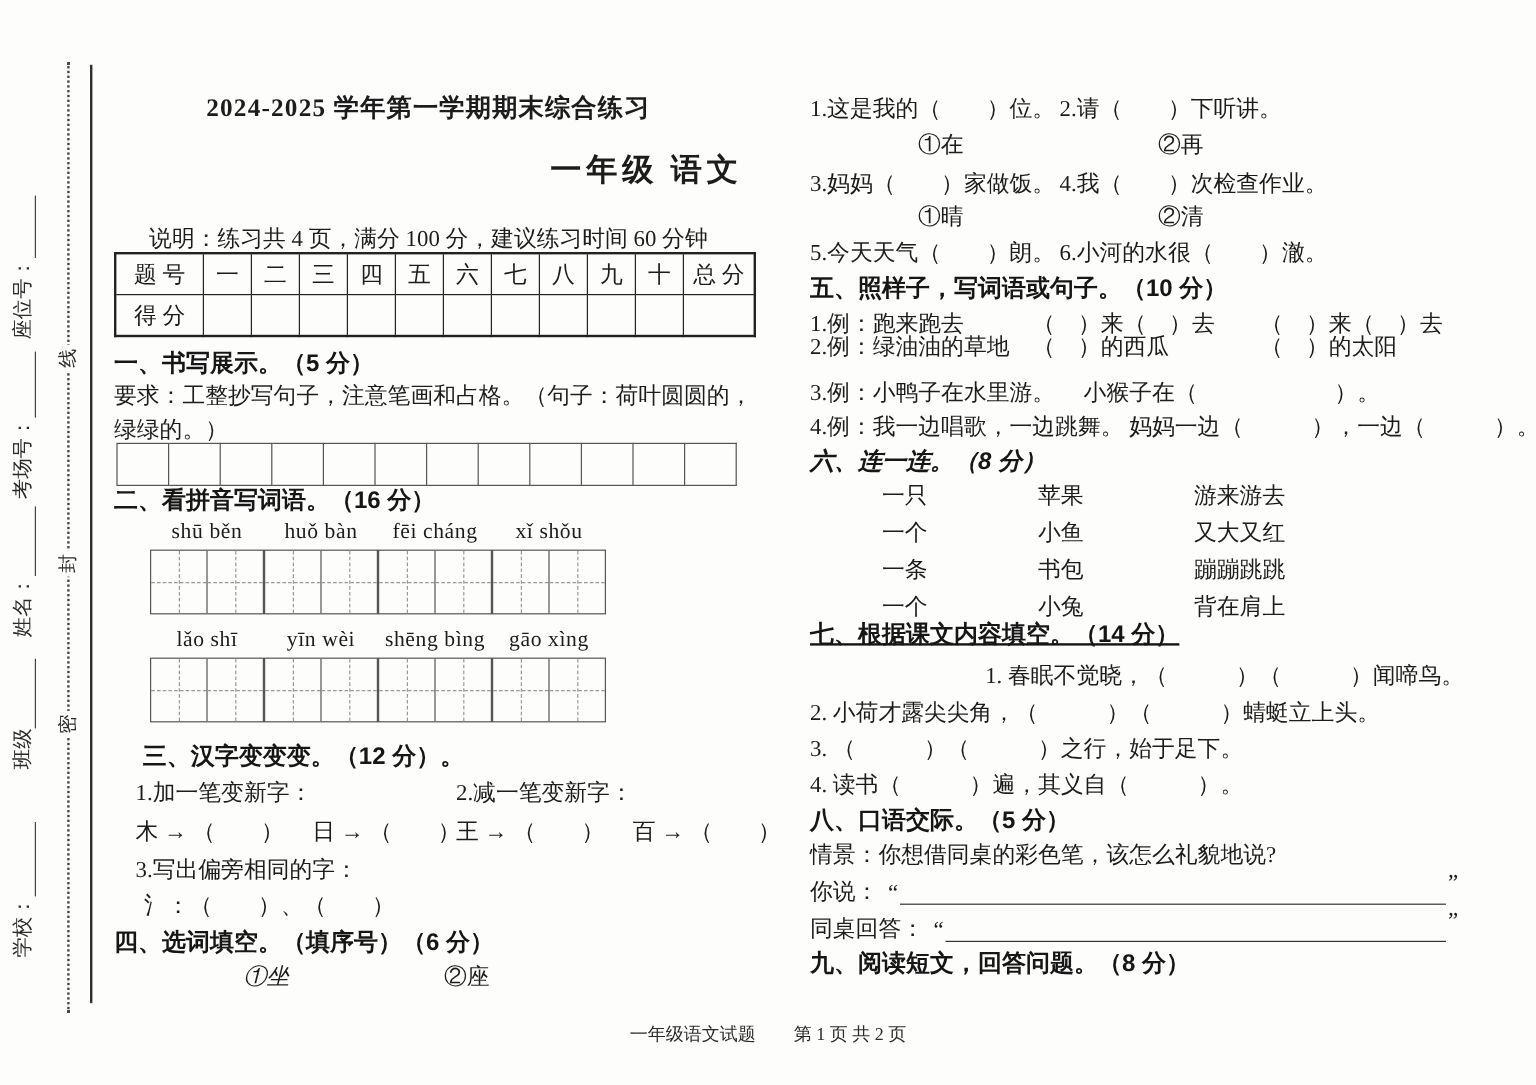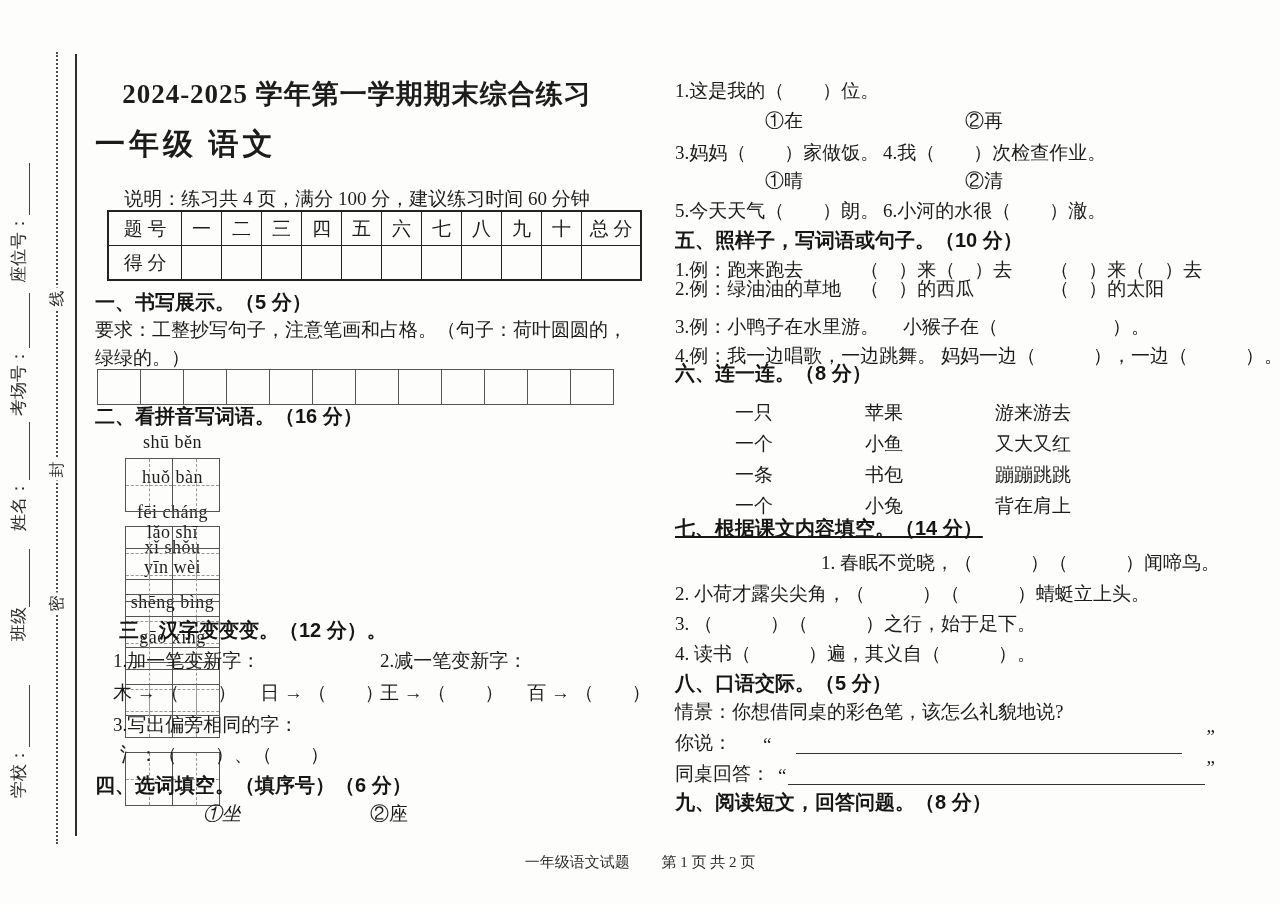--- a/index.html
+++ b/index.html
@@ -23,39 +23,39 @@
   .seal-solid { position:absolute; left:75px; top:54px; height:782px; width:0; border-left:2px solid #2e2e2e; }
 
   
   .abs { position:absolute; }
   .heading { font-family:"Liberation Sans", sans-serif; font-weight:bold; font-size:20px; color:#161616; white-space:nowrap; }
   .body-line { font-size:19px; white-space:nowrap; }
   .col-l { left:95px; width:524px; }
   .col-r { left:675px; width:545px; }
 
   
-  .title1 { left:95px; top:76px; width:524px; text-align:center; font-size:27px; font-weight:bold; letter-spacing:1px; white-space:nowrap; }
-  .title2 { left:95px; top:124px; width:524px; text-align:left; font-size:30px; font-weight:bold; letter-spacing:4px; white-space:nowrap; }
+  .title1 { left:95px; top:76px; width:524px; text-align:center; font-size:21px; font-weight:bold; letter-spacing:1px; white-space:nowrap; }
+  .title2 { left:95px; top:124px; width:524px; text-align:right; font-size:26px; font-weight:bold; letter-spacing:4px; white-space:nowrap; }
   .note   { left:95px; top:186px; width:524px; text-align:center; font-size:19px; white-space:nowrap; }
 
   
-  .score-table { left:95px; top:210px;margin-left:12px; }
+  .score-table { left:95px; top:210px; }
   .score-table table { border-collapse:collapse; border:2px solid #222; }
   .score-table td { border:1px solid #222; height:33px; text-align:center; font-size:19px; padding:0; }
   .score-table .c-first { width:72px; }
   .score-table .c-num { width:39px; }
   .score-table .c-last { width:58px; }
 
   
   .wgrid { left:97px; top:369px; display:flex; }
   .wcell { width:42px; height:34px; border:1px solid #555; border-left:none; background:transparent; }
   .wcell:first-child { border-left:1px solid #555; }
 
   
-  .pinyin-row { display:flex; gap:14px; padding-left:30px;flex-direction:column; }
+  .pinyin-row { display:flex; gap:0; padding-left:30px; }
   .pinyin-word { width:95px; text-align:center; font-size:18px; letter-spacing:0.5px; white-space:nowrap; }
   .pgrid { display:flex; border:1px solid #555; width:95px; height:54px; box-sizing:border-box; }
   .tcell { position:relative; flex:1; }
   .tcell + .tcell { border-left:1px solid #555; }
   .tcell::before { content:""; position:absolute; left:50%; top:0; bottom:0; border-left:1px dashed #999; }
   .tcell::after  { content:""; position:absolute; top:50%; left:0; right:0; border-top:1px dashed #999; }
 
   
   .pair { display:flex; }
   .pair .c1 { width:208px; white-space:nowrap; }
@@ -238,20 +238,21 @@
   <div class="abs body-line col-l" style="top:742px; padding-left:25px;">氵：（　　）、（　　）</div>
 
   <div class="abs heading col-l" style="top:772px;">四、选词填空。（填序号）（6 分）</div>
   <div class="abs opt-row s4-opts body-line col-l" style="top:801px;">
     <span class="o1">①坐</span>
     <span class="o2">②座</span>
   </div>
 
   <div class="abs pair body-line col-r" style="top:78px;">
     <span class="c1">1.这是我的（　　）位。</span>
+    <span class="c2">2.请（　　）下听讲。</span>
   </div>
   <div class="abs opt-row body-line col-r" style="top:108px;align-items:flex-end;">
     <span class="o1">①在</span>
     <span class="o2">②再</span>
   </div>
   <div class="abs pair body-line col-r" style="top:140px;">
     <span class="c1">3.妈妈（　　）家做饭。</span>
     <span class="c2">4.我（　　）次检查作业。</span>
   </div>
   <div class="abs opt-row body-line col-r" style="top:168px;">
@@ -262,21 +263,21 @@
     <span class="c1">5.今天天气（　　）朗。</span>
     <span class="c2">6.小河的水很（　　）澈。</span>
   </div>
 
   <div class="abs heading col-r" style="top:227px;">五、照样子，写词语或句子。（10 分）</div>
   <div class="abs body-line col-r" style="top:257px;">1.例：跑来跑去　　　（　）来（　）去　　（　）来（　）去</div>
   <div class="abs body-line col-r" style="top:276px;">2.例：绿油油的草地　（　）的西瓜　　　　（　）的太阳</div>
   <div class="abs body-line col-r" style="top:314px;">3.例：小鸭子在水里游。　 小猴子在（　　　　　　）。</div>
   <div class="abs body-line col-r" style="top:343px;">4.例：我一边唱歌，一边跳舞。 妈妈一边（　　　），一边（　　　）。</div>
 
-  <div class="abs heading col-r" style="top:360px;">六、连一连。（8 分）</div>
+  <div class="abs heading col-r" style="top:371px;font-style:italic;">六、连一连。（8 分）</div>
   <div class="abs link-row col-r" style="top:400px;">
     <span class="la">一只</span>
     <span class="lb">苹果</span>
     <span class="lc">游来游去</span>
   </div>
   <div class="abs link-row col-r" style="top:431px;">
     <span class="la">一个</span>
     <span class="lb">小鱼</span>
     <span class="lc">又大又红</span>
   </div>
@@ -292,21 +293,21 @@
   </div>
 
   <div class="abs heading col-r" style="top:515px;text-decoration:underline;">七、根据课文内容填空。（14 分）</div>
   <div class="abs body-line col-r" style="top:550px;text-align:right;">1. 春眠不觉晓，（　　　）（　　　）闻啼鸟。</div>
   <div class="abs body-line col-r" style="top:581px;">2. 小荷才露尖尖角，（　　　）（　　　）蜻蜓立上头。</div>
   <div class="abs body-line col-r" style="top:611px;">3. （　　　）（　　　）之行，始于足下。</div>
   <div class="abs body-line col-r" style="top:641px;">4. 读书（　　　）遍，其义自（　　　）。</div>
 
   <div class="abs heading col-r" style="top:670px;">八、口语交际。（5 分）</div>
   <div class="abs body-line col-r" style="top:699px;">情景：你想借同桌的彩色笔，该怎么礼貌地说?</div>
-  <div class="abs say-line col-r" style="top:726px;gap:23px;">
+  <div class="abs say-line col-r" style="top:726px;">
     <span class="lbl">你说：</span>
     <span class="oq">“</span>
     <span class="fill"></span>
     <span class="cq">”</span>
   </div>
   <div class="abs say-line col-r" style="top:757px;">
     <span class="lbl">同桌回答：</span>
     <span class="oq">“</span>
     <span class="fill"></span>
     <span class="cq">”</span>

